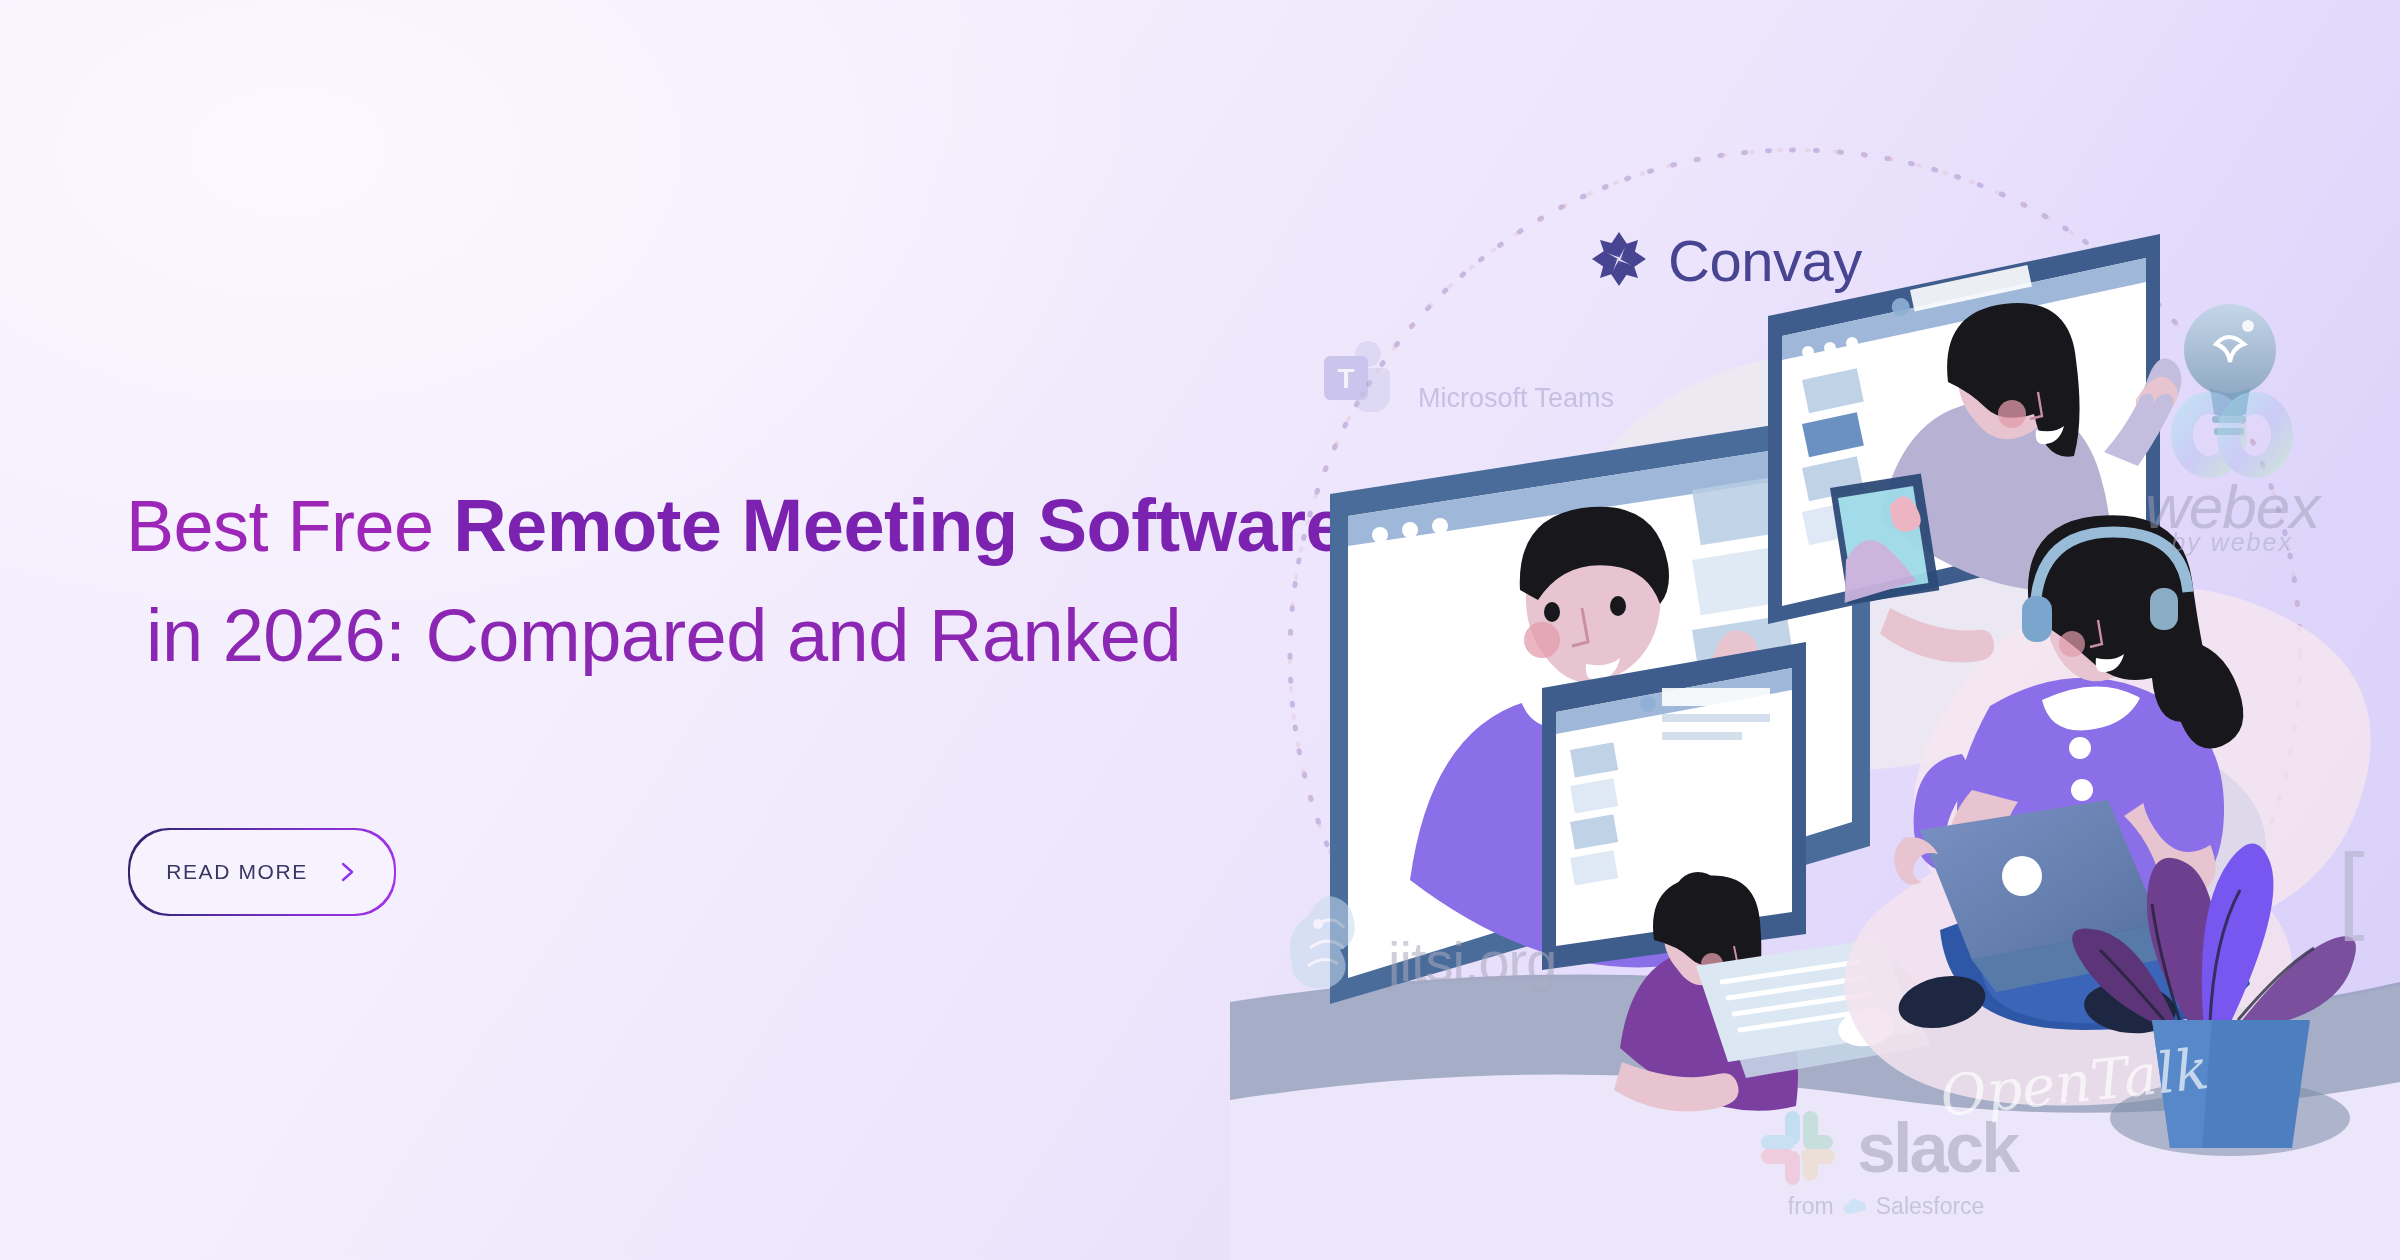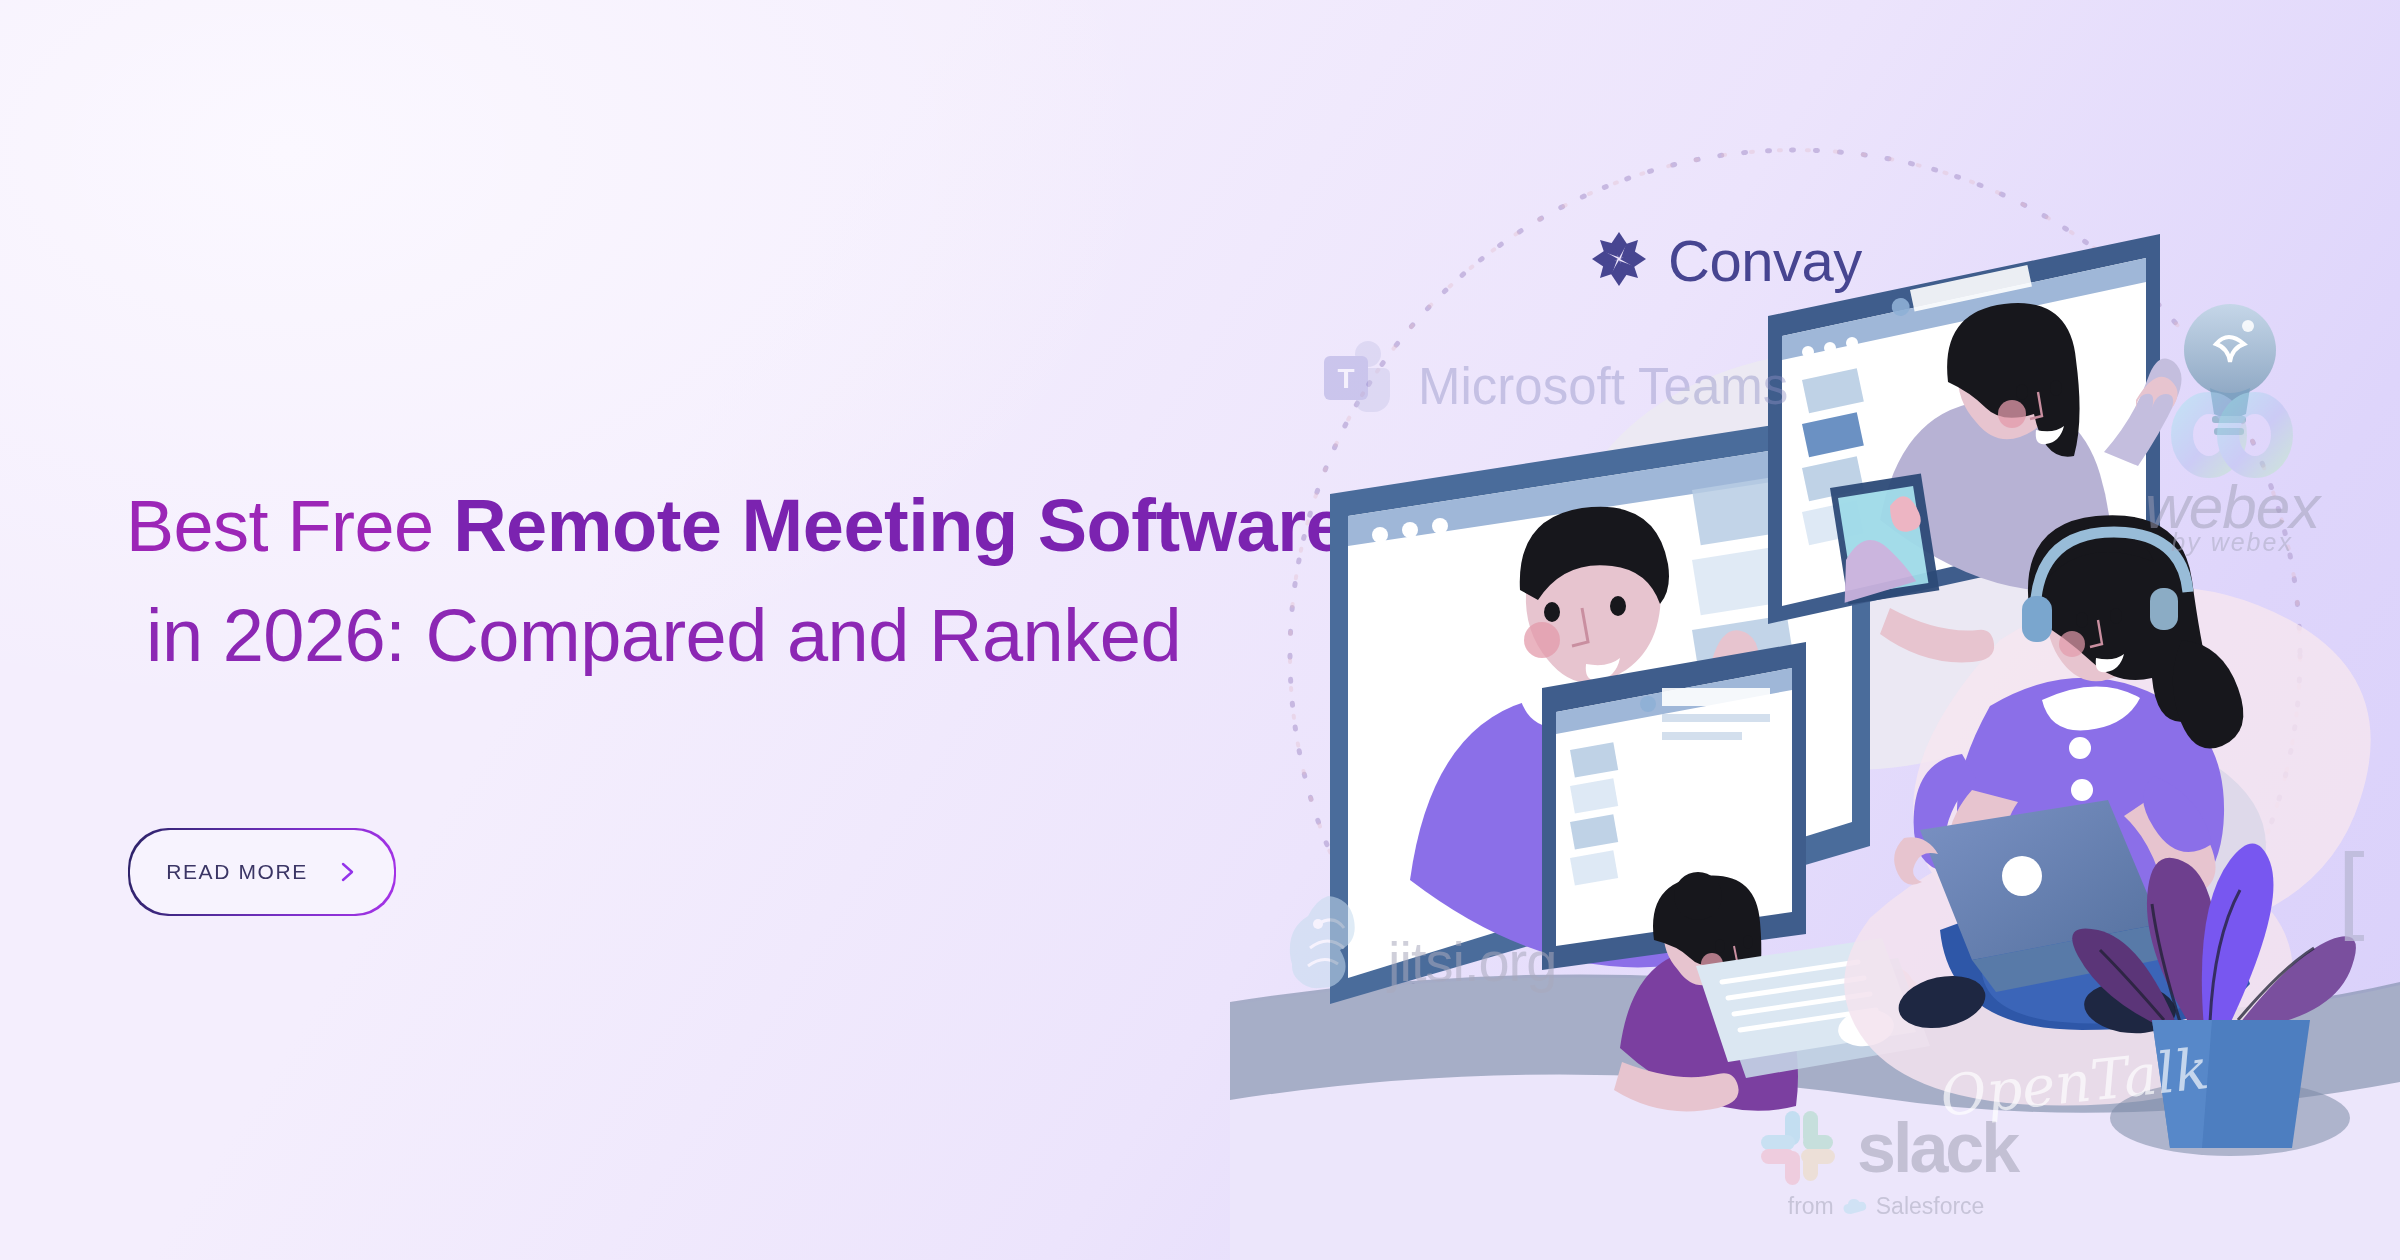--- a/index.html
+++ b/index.html
@@ -42,21 +42,21 @@
   .art svg{position:absolute;inset:0;width:100%;height:100%;}
 
   
   .brand{position:absolute;display:flex;align-items:flex-end;}
   .brand-txt{font-weight:400;line-height:1;}
 
   #brand-convay{left:1588px;top:228px;gap:18px;}
   #brand-convay .brand-txt{font-size:58px;color:#474591;letter-spacing:-0.5px;}
 
   #brand-teams{left:1320px;top:340px;gap:16px;opacity:.42;}
-  #brand-teams .brand-txt{font-size:51px;color:#8f8fc4;}
+  #brand-teams .brand-txt{font-size:27px;color:#8f8fc4;}
 
   #brand-webex{left:2145px;top:392px;flex-direction:column;align-items:center;opacity:.5;font-style:italic;}
   #brand-webex .brand-txt{font-size:62px;color:#9d9db4;letter-spacing:-1px;margin-top:-2px;}
   #brand-webex .brand-sub{font-size:25px;color:#a7a7bd;letter-spacing:2px;margin-top:-10px;}
 
   #brand-jitsi{left:1280px;top:890px;gap:12px;opacity:.55;}
   #brand-jitsi .brand-txt{font-size:56px;color:#a9a9bd;letter-spacing:-1px;}
 
   #brand-slack{left:1755px;top:1105px;flex-direction:column;align-items:center;opacity:.52;}
   #brand-slack .slack-row{display:flex;align-items:center;gap:16px;}

